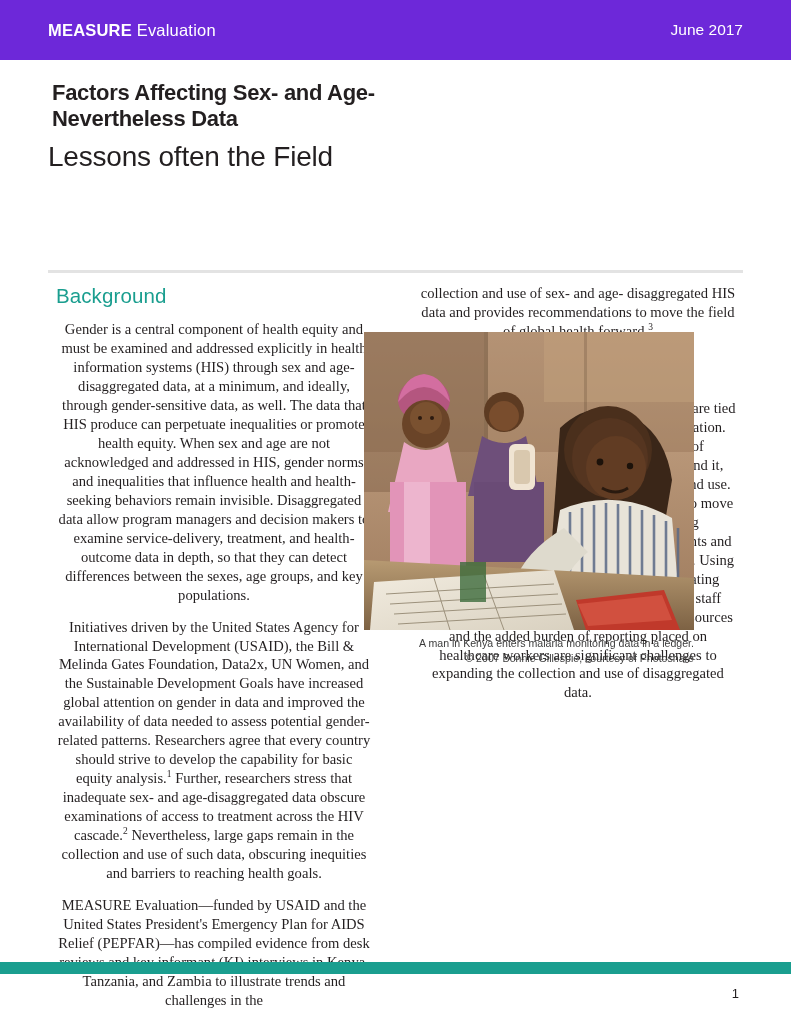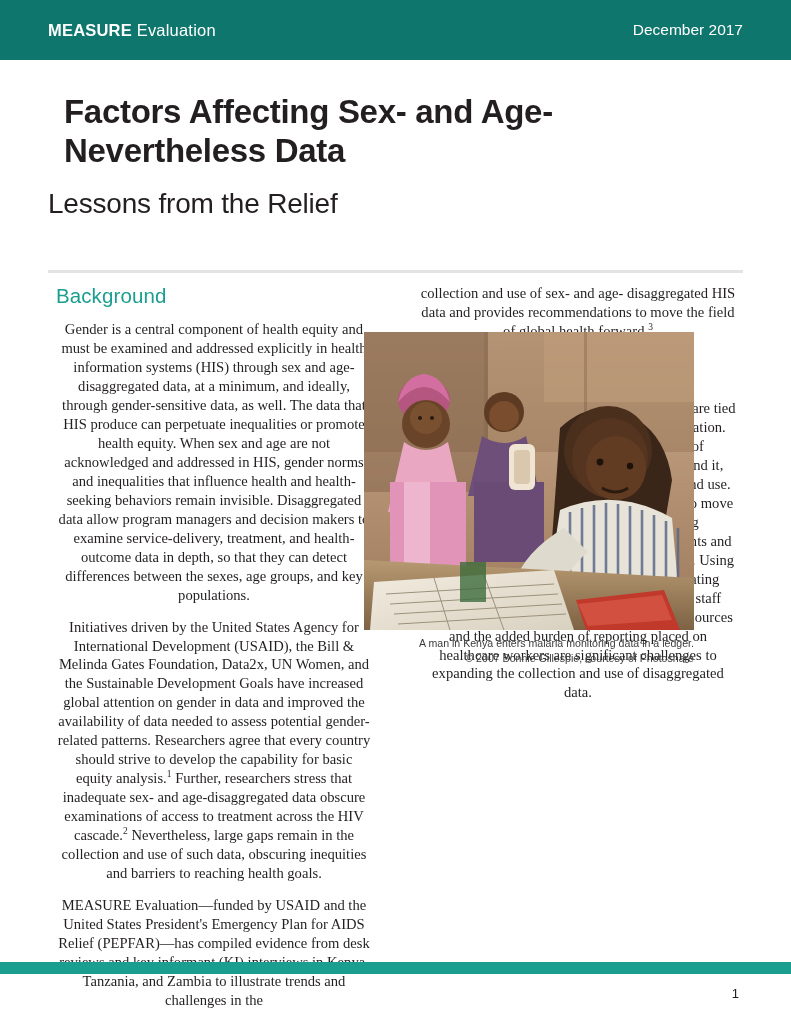--- a/index.html
+++ b/index.html
@@ -15,21 +15,21 @@
     position: relative;
     overflow: hidden;
   }
 
   
   .header-bar {
     position: absolute;
     top: 0; left: 0;
     width: 791px;
     height: 60px;
-    background: #0f766e;
+    background: #6d28d9;
     display: flex;
     align-items: center;
     justify-content: space-between;
     box-sizing: border-box;
     padding: 0 48px;
   }
   .brand {
     font-family: "Liberation Sans", sans-serif;
     color: #ffffff;
     font-size: 16.5px;
@@ -50,24 +50,24 @@
   
   .title-block {
     position: absolute;
     top: 76px;
     left: 48px;
     width: 700px;
   }
   .doc-title {
     font-family: "Liberation Sans", sans-serif;
     font-weight: bold;
-    font-size: 33px;
+    font-size: 22px;
     line-height: 1.19;
     color: #231f20;
-    margin: 16px;
+    margin: 4px;
     letter-spacing: -0.3px;
   }
   .doc-subtitle {
     font-family: "Liberation Sans", sans-serif;
     font-weight: normal;
     font-size: 28px;
     line-height: 1.2;
     color: #231f20;
     margin: 8px 0 0 0;
     letter-spacing: -0.2px;
@@ -167,29 +167,29 @@
     color: #231f20;
   }
 </style>
 </head>
 <body>
 
 <div class="header-bar">
   <div class="brand">
     <span class="brand-strong">MEASURE</span><span class="brand-light"> Evaluation</span>
   </div>
-  <div class="header-date">December 2017</div>
+  <div class="header-date">June 2017</div>
 </div>
 
 <div class="title-block">
   <h1 class="doc-title">
     <span>Factors Affecting Sex- and Age-</span><br>
     <span>Nevertheless Data</span><br>
   </h1>
-  <div class="doc-subtitle">Lessons from the Relief</div>
+  <div class="doc-subtitle">Lessons often the Field</div>
 </div>
 
 <div class="rule"></div>
 
 <div class="columns">
 
   <div class="col col-left">
     <h2 class="section-head">Background</h2>
     <p class="body">Gender is a central component of health equity and must be examined and addressed explicitly in health information systems (HIS) through sex and age-disaggregated data, at a minimum, and ideally, through gender-sensitive data, as well. The data that HIS produce can perpetuate inequalities or promote health equity. When sex and age are not acknowledged and addressed in HIS, gender norms and inequalities that influence health and health-seeking behaviors remain invisible. Disaggregated data allow program managers and decision makers to examine service-delivery, treatment, and health-outcome data in depth, so that they can detect differences between the sexes, age groups, and key populations.</p>
     <p class="body">Initiatives driven by the United States Agency for International Development (USAID), the Bill &amp; Melinda Gates Foundation, Data2x, UN Women, and the Sustainable Development Goals have increased global attention on gender in data and improved the availability of data needed to assess potential gender-related patterns. Researchers agree that every country should strive to develop the capability for basic equity analysis.<sup>1</sup> Further, researchers stress that inadequate sex- and age-disaggregated data obscure examinations of access to treatment across the HIV cascade.<sup>2</sup> Nevertheless, large gaps remain in the collection and use of such data, obscuring inequities and barriers to reaching health goals.</p>

